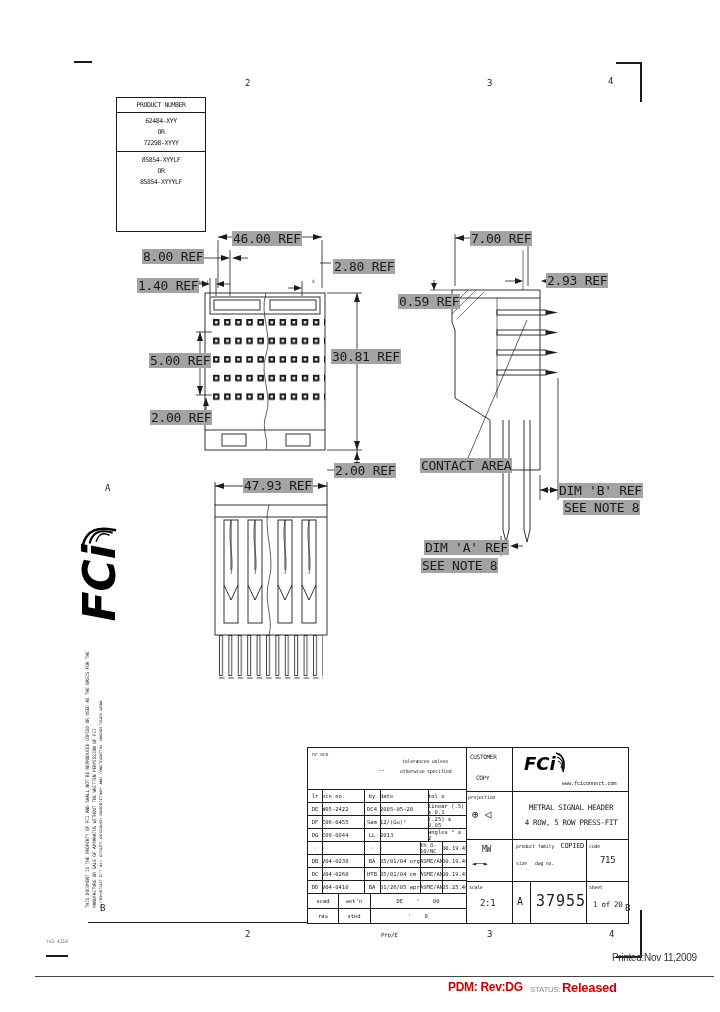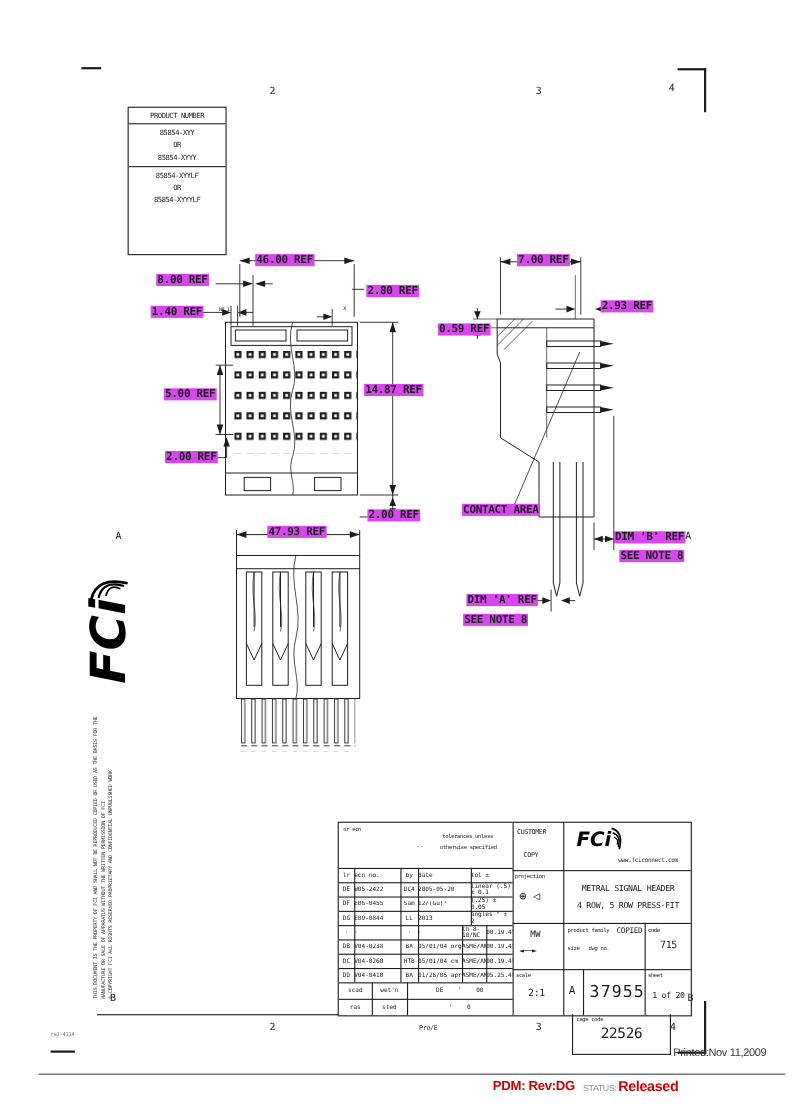--- a/index.html
+++ b/index.html
@@ -1,20 +1,20 @@
 <!DOCTYPE html>
 <html><head>
 <meta charset="utf-8">
 <style>
   html,body{margin:0;padding:0;background:#fff;}
   #sheet{position:relative;width:720px;height:1012px;background:#ffffff;overflow:hidden;
          font-family:"DejaVu Sans Mono",monospace;color:#1c1c1c;}
   .abs{position:absolute;}
   .t{white-space:nowrap;letter-spacing:-0.3px;}
-  .dim{font-size:10px;background:#d946ef;padding:0 1px;font-weight:bold;}
+  .dim{font-size:13px;background:#a3a3a3;padding:0 1px;}
   .tiny{font-size:4.5px;}
   .zone{font-size:9px;}
   .ln{background:#1c1c1c;}
   
   #tb{left:307px;top:747px;width:320px;height:175px;border:1px solid #1c1c1c;}
   .hl{position:absolute;height:1px;background:#1c1c1c;}
   .vl{position:absolute;width:1px;background:#1c1c1c;}
   .trow{position:absolute;left:0;width:158px;height:13px;display:flex;align-items:center;font-size:5.5px;}
   .cA{width:14px;text-align:center;}
   .cB{width:42px;overflow:hidden;}
@@ -211,36 +211,36 @@
   <div class="abs t zone" style="left:625px;top:903px">B</div>
   <div class="abs t zone" style="left:245px;top:929px">2</div>
   <div class="abs t" style="left:381px;top:931px;font-size:6px">Pro/E</div>
   <div class="abs t zone" style="left:487px;top:929px">3</div>
   <div class="abs t zone" style="left:609px;top:929px">4</div>
   <div class="abs t" style="left:46px;top:938px;font-size:5px;color:#777">ra1-4114</div>
 
   <div class="abs" style="left:116px;top:97px;width:88px;height:133px;border:1px solid #1c1c1c;text-align:center;font-size:6.5px;letter-spacing:-0.4px">
     <div style="border-bottom:1px solid #1c1c1c;padding:3px 0;font-size:6.5px">PRODUCT NUMBER</div>
     <div style="border-bottom:1px solid #1c1c1c;padding:4px 0">
-      <div>85854-XYY</div>
+      <div>62484-XYY</div>
       <div style="padding:3px 0">OR</div>
-      <div>85854-XYYY</div>
+      <div>72298-XYYY</div>
     </div>
     <div style="padding:4px 0">
       <div>85854-XYYLF</div>
       <div style="padding:3px 0">OR</div>
       <div>85854-XYYYLF</div>
     </div>
   </div>
 
   <div class="abs t dim" style="left:232px;top:231px">46.00 REF</div>
   <div class="abs t dim" style="left:142px;top:249px">8.00 REF</div>
   <div class="abs t dim" style="left:137px;top:278px">1.40 REF</div>
   <div class="abs t dim" style="left:333px;top:259px">2.80 REF</div>
-  <div class="abs t dim" style="left:331px;top:349px">14.87 REF</div>
+  <div class="abs t dim" style="left:331px;top:349px">30.81 REF</div>
   <div class="abs t dim" style="left:149px;top:353px">5.00 REF</div>
   <div class="abs t dim" style="left:150px;top:410px">2.00 REF</div>
   <div class="abs t dim" style="left:334px;top:463px">2.00 REF</div>
   <div class="abs t dim" style="left:243px;top:478px">47.93 REF</div>
   <div class="abs t dim" style="left:470px;top:231px">7.00 REF</div>
   <div class="abs t dim" style="left:546px;top:273px">2.93 REF</div>
   <div class="abs t dim" style="left:398px;top:294px">0.59 REF</div>
   <div class="abs t tiny" style="left:199px;top:280px">NO.1</div>
   <div class="abs t tiny" style="left:312px;top:279px">X</div>
 
@@ -401,24 +401,20 @@
     <div class="abs t" style="left:292px;top:107px;font-size:9px">715</div>
 
     <div class="abs t lbl" style="left:161px;top:136px">scale</div>
     <div class="abs t" style="left:172px;top:150px;font-size:9px">2:1</div>
     <div class="abs t" style="left:209px;top:148px;font-size:10px">A</div>
     <div class="abs t" style="left:228px;top:144px;font-size:15px;letter-spacing:1px">37955</div>
     <div class="abs t lbl" style="left:281px;top:136px">sheet</div>
     <div class="abs t" style="left:285px;top:152px;font-size:7.5px">1 of 20</div>
   </div>
 
-  <div class="abs" style="left:520px;top:922px;width:88px;height:36px;border-left:1px solid #1c1c1c;border-right:1px solid #1c1c1c;border-bottom:1px solid #1c1c1c">
-    <div class="t lbl" style="position:absolute;left:3px;top:2px">cage code</div>
-    <div class="t" style="position:absolute;left:0;top:11px;width:88px;text-align:center;font-size:13px">22526</div>
-  </div>
 
   <div class="abs" style="left:35px;top:976px;width:679px;height:1px;background:#444"></div>
   <div class="abs t red" style="left:448px;top:980px;font-size:12px">PDM: Rev:DG</div>
   <div class="abs t foot" style="left:530px;top:985px;font-size:8px;color:#8a8a8a">STATUS:</div>
   <div class="abs t red" style="left:562px;top:980px;font-size:13px">Released</div>
   <div class="abs t foot" style="left:612px;top:952px;font-size:10px;color:#333">Printed:Nov 11,2009</div>
 
 </div>
 
 </body></html>

